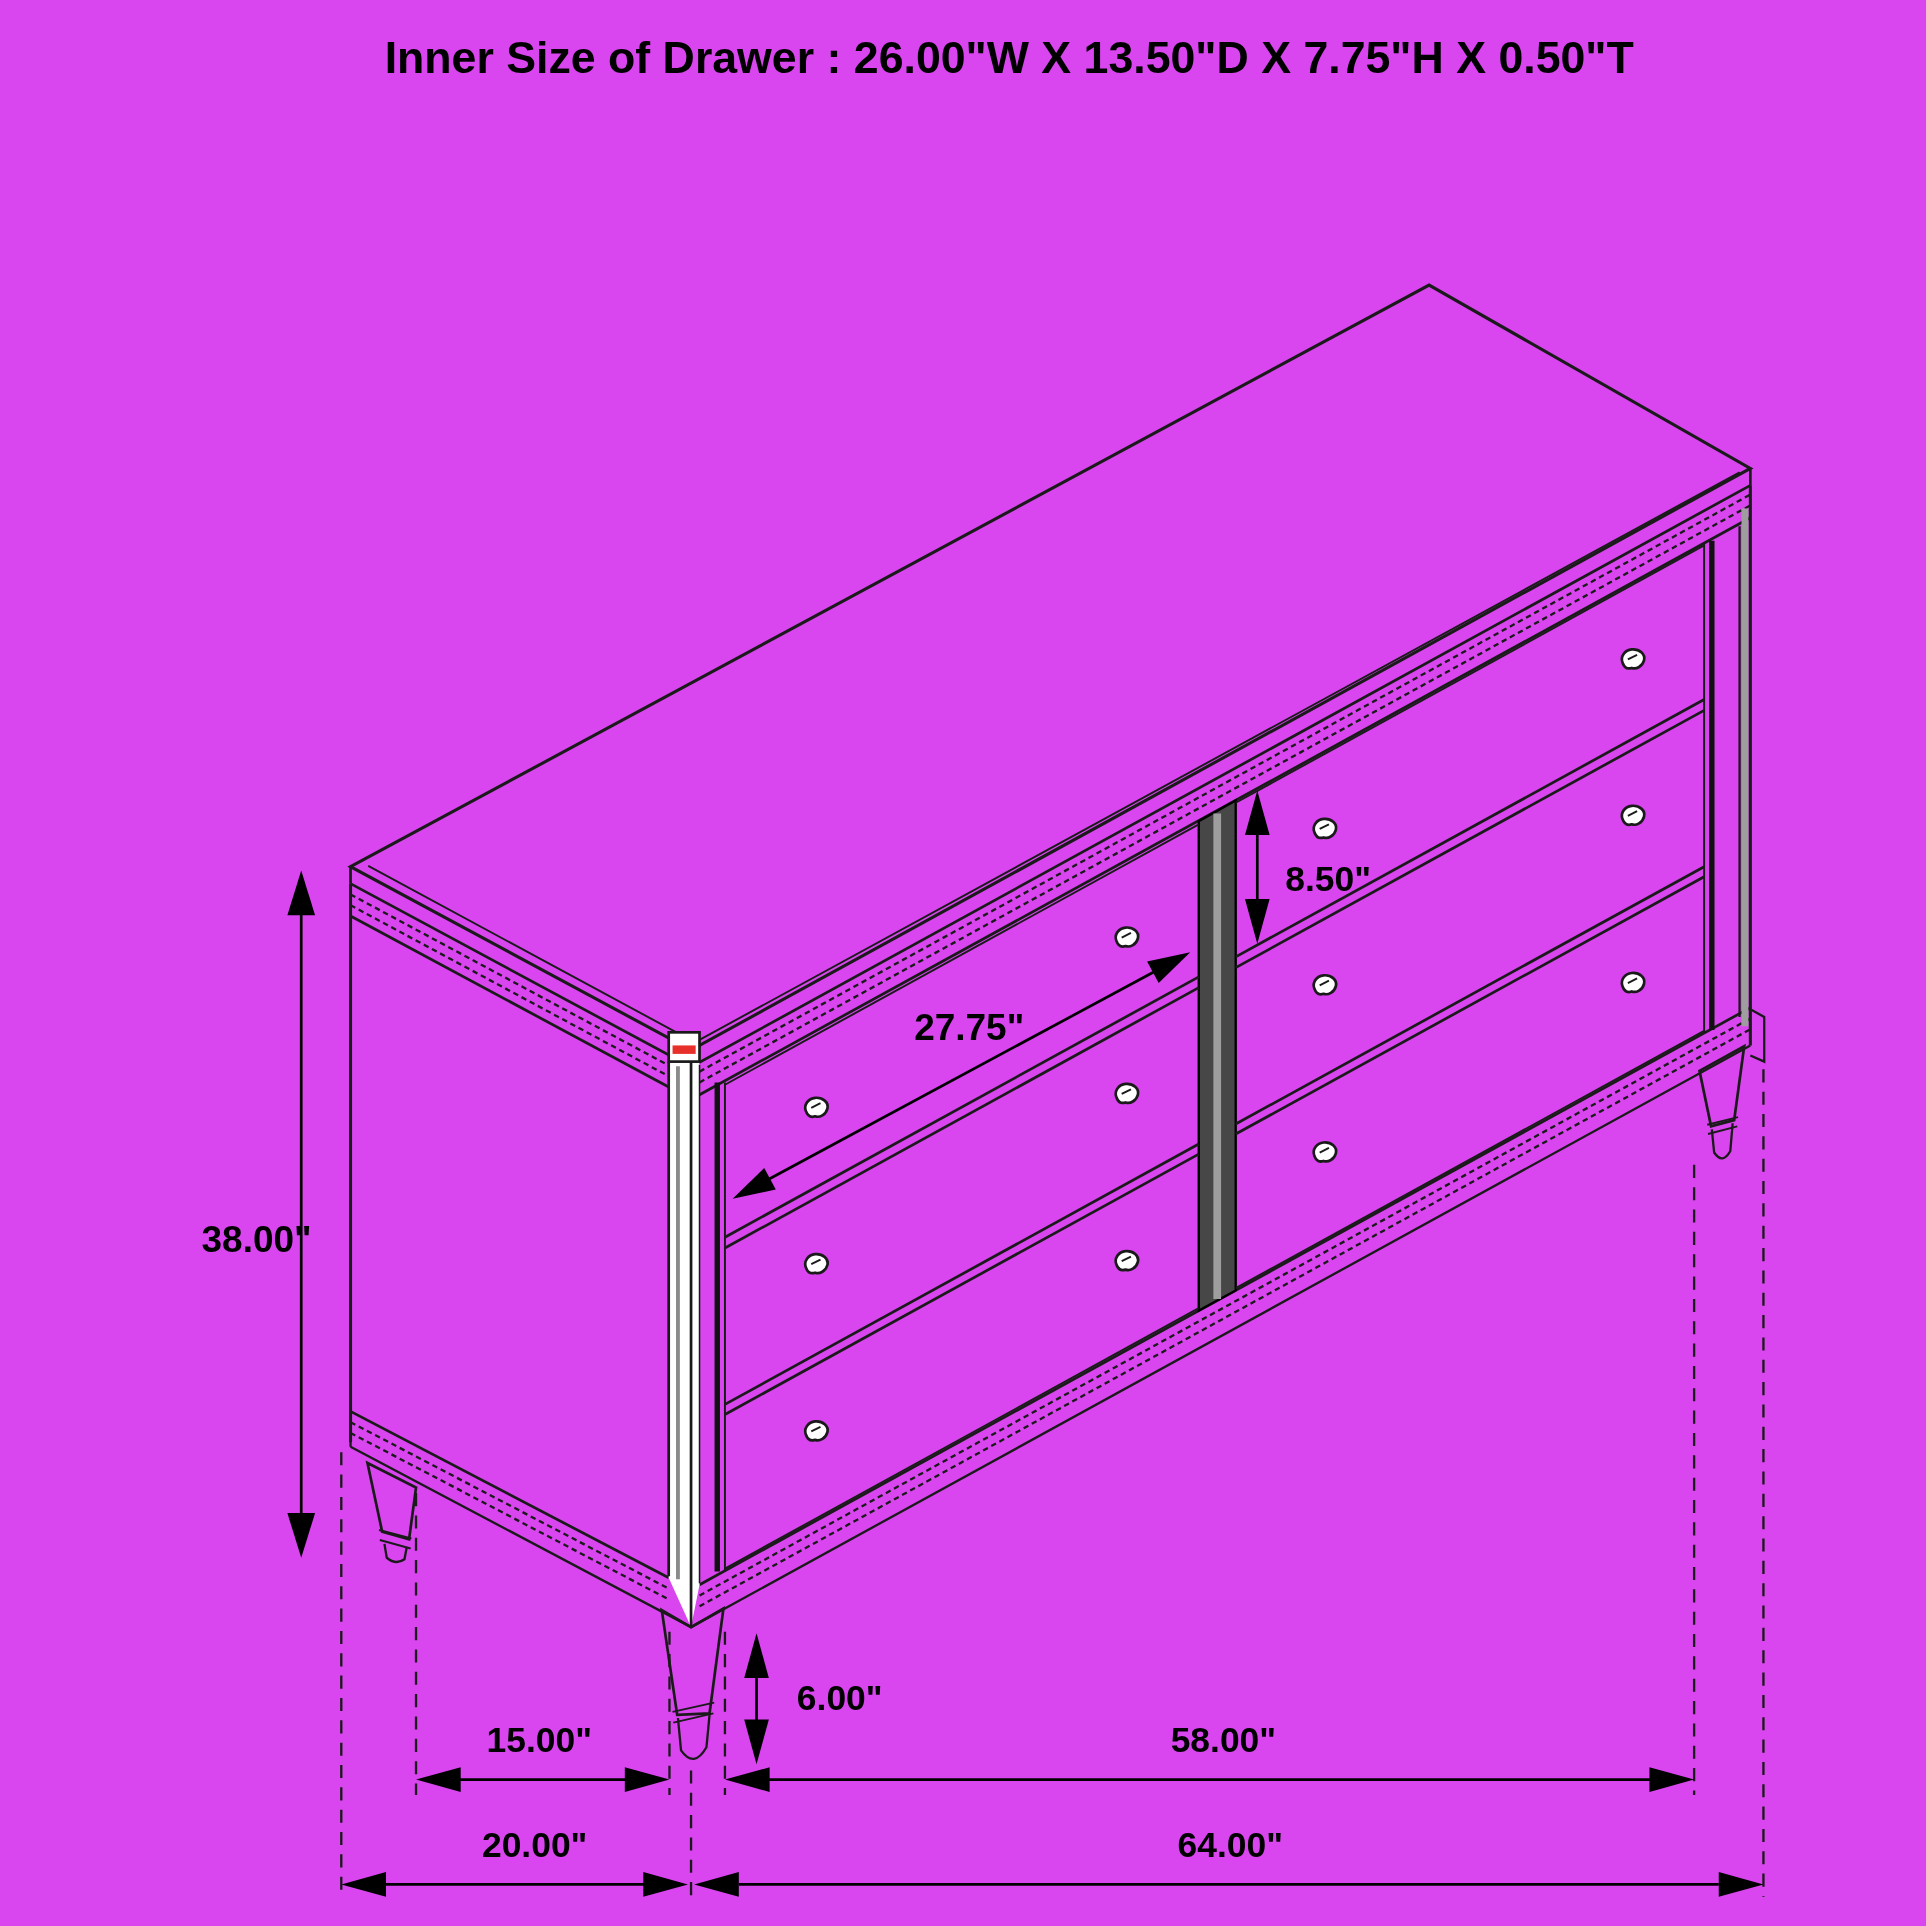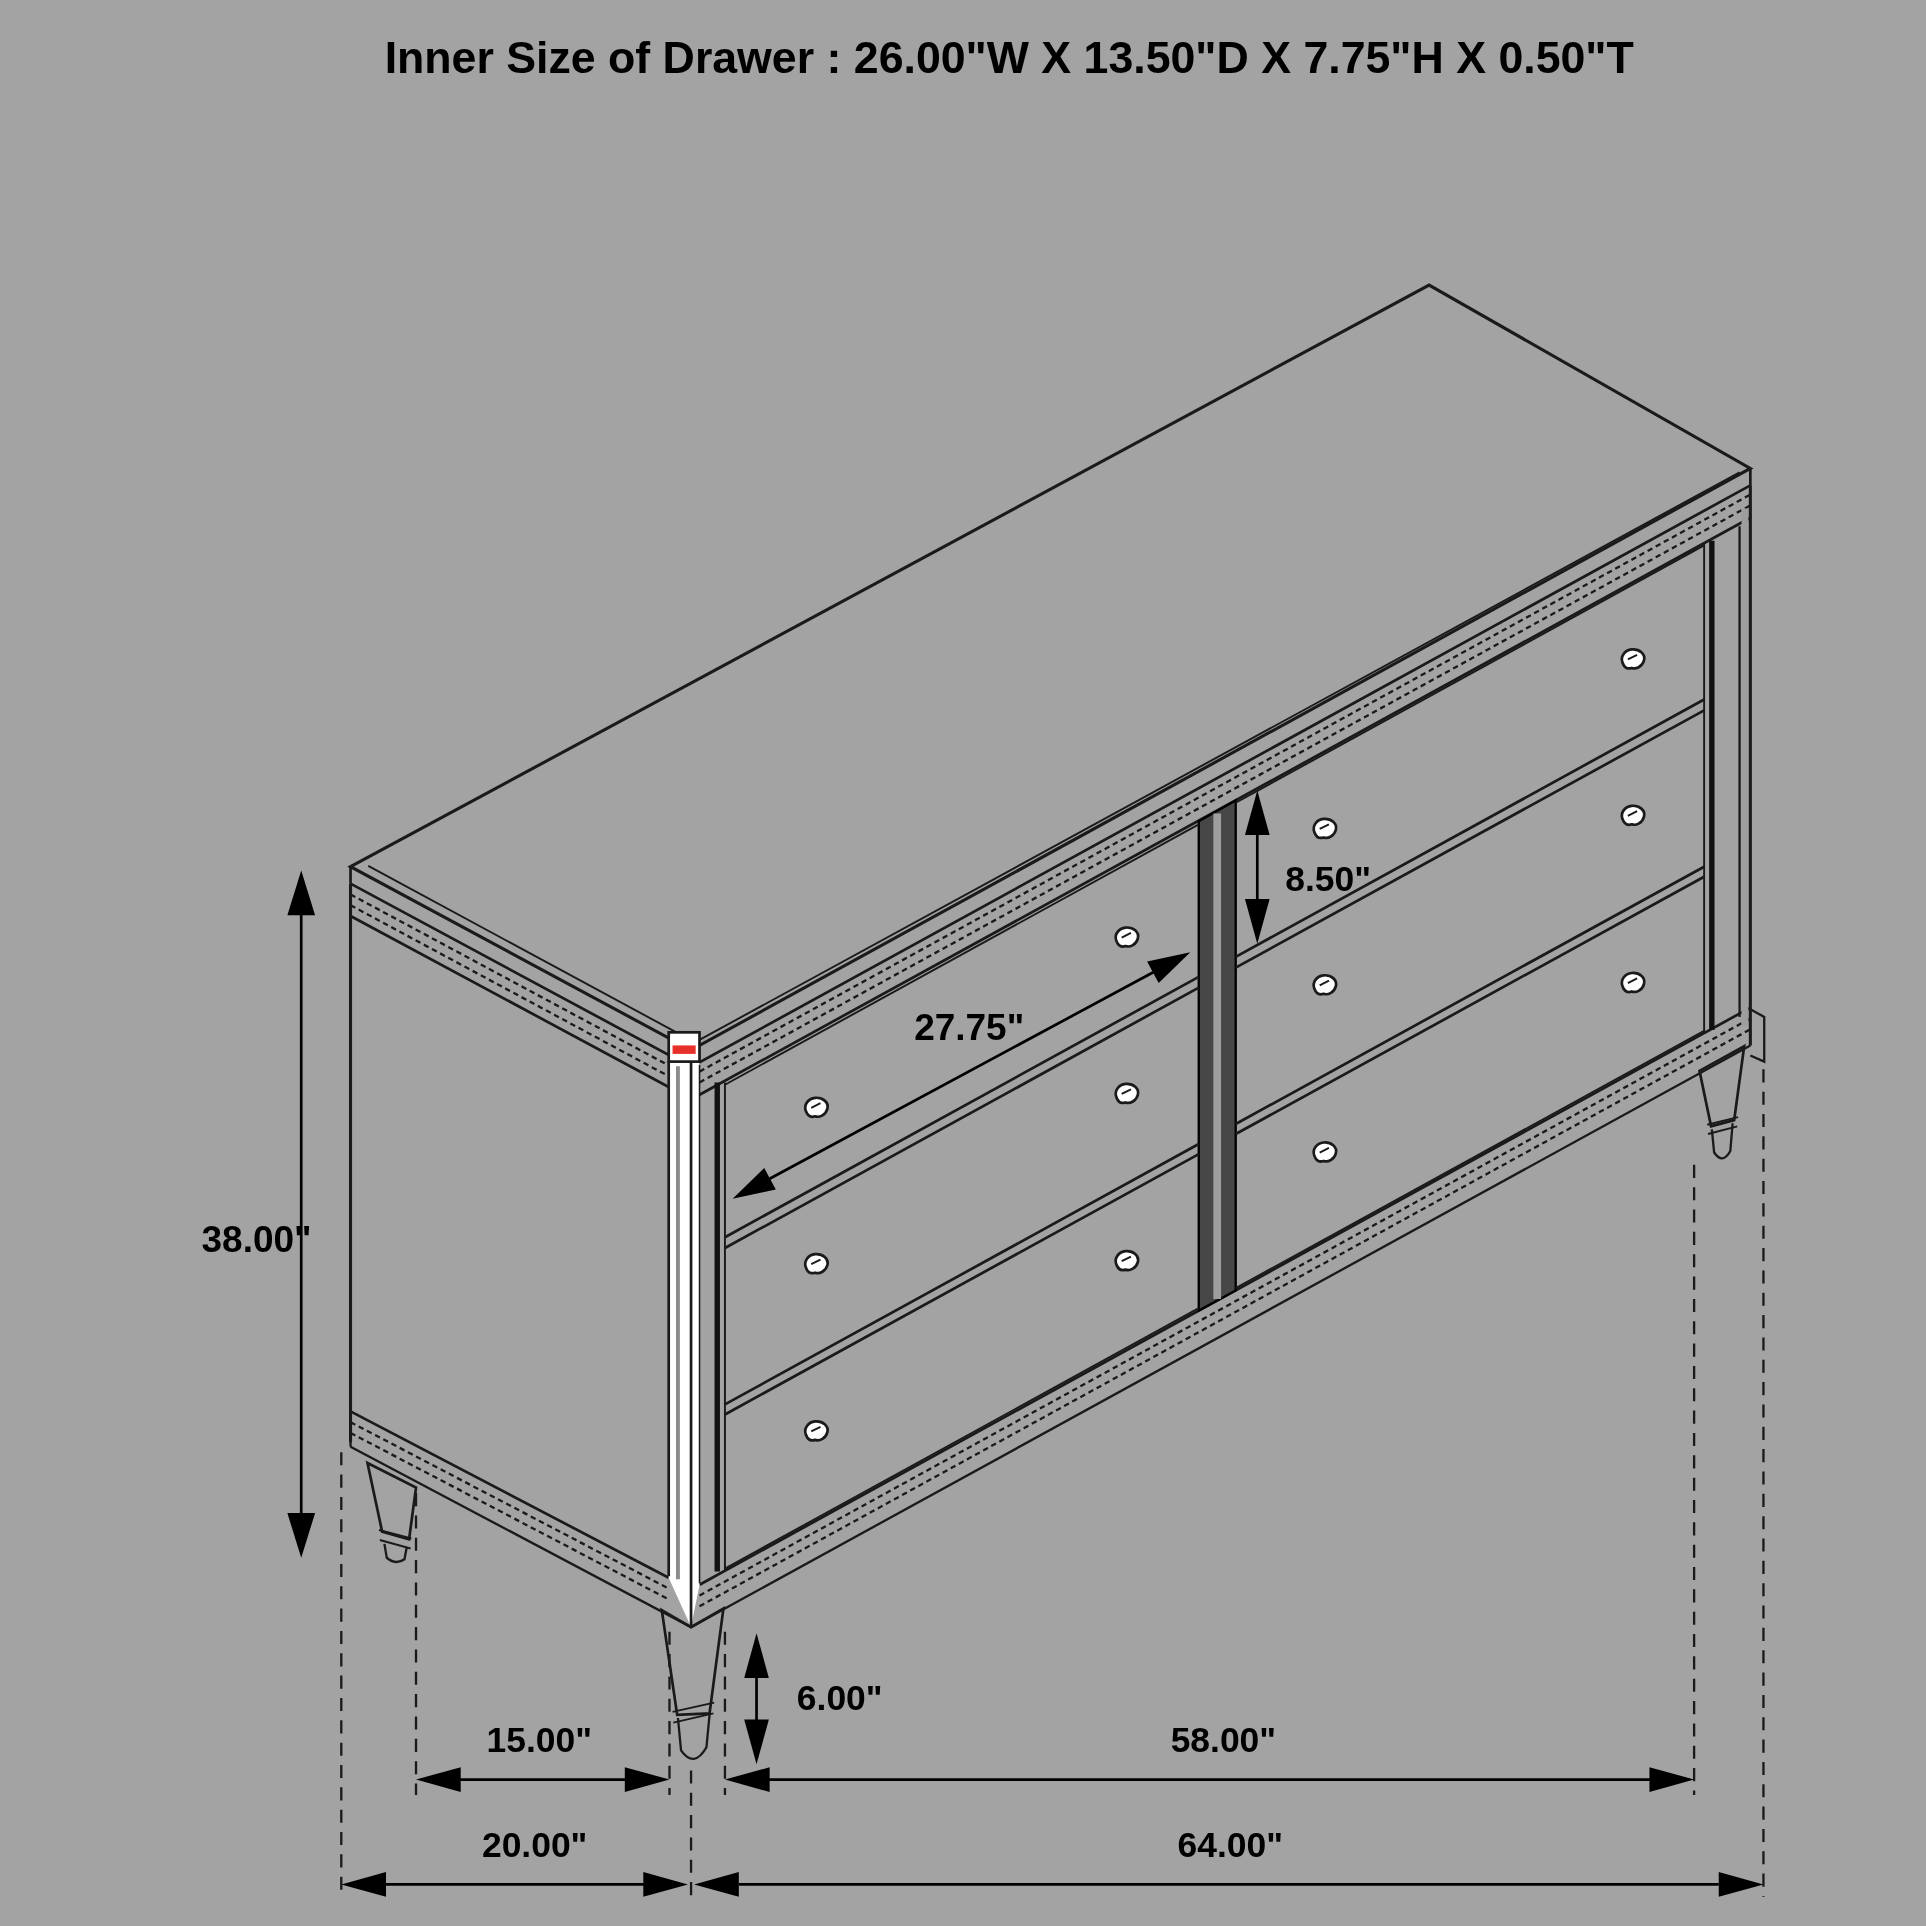--- a/index.html
+++ b/index.html
@@ -1,16 +1,16 @@
 <!DOCTYPE html>
 <html style="font-size:12.3px"><head>
 <meta charset="utf-8">
 <style>
   html,body{margin:0;padding:0;background:#ffffff;}
-  .stage{width:1926px;height:1926px;position:relative;background:#a3a3a3;}
+  .stage{width:1926px;height:1926px;position:relative;background:#d946ef;}
   svg{display:block;width:1926px;height:1926px;}
   text{font-family:"Liberation Sans",sans-serif;font-weight:bold;fill:#000000;}
   .title-text{font-size:58px;}
   .dim-text{font-size:48px;}
   .dim-text-sm{font-size:46px;}
   .edge{stroke:#1a1a1a;fill:none;}
   .hatch{stroke:#1a1a1a;fill:none;stroke-dasharray:7 5;}
   .dashline{stroke:#1a1a1a;fill:none;stroke-dasharray:17 12;stroke-width:3;}
   .dimline{stroke:#000000;stroke-width:3.5;fill:none;}
   .dimhead{fill:#000000;stroke:none;}

